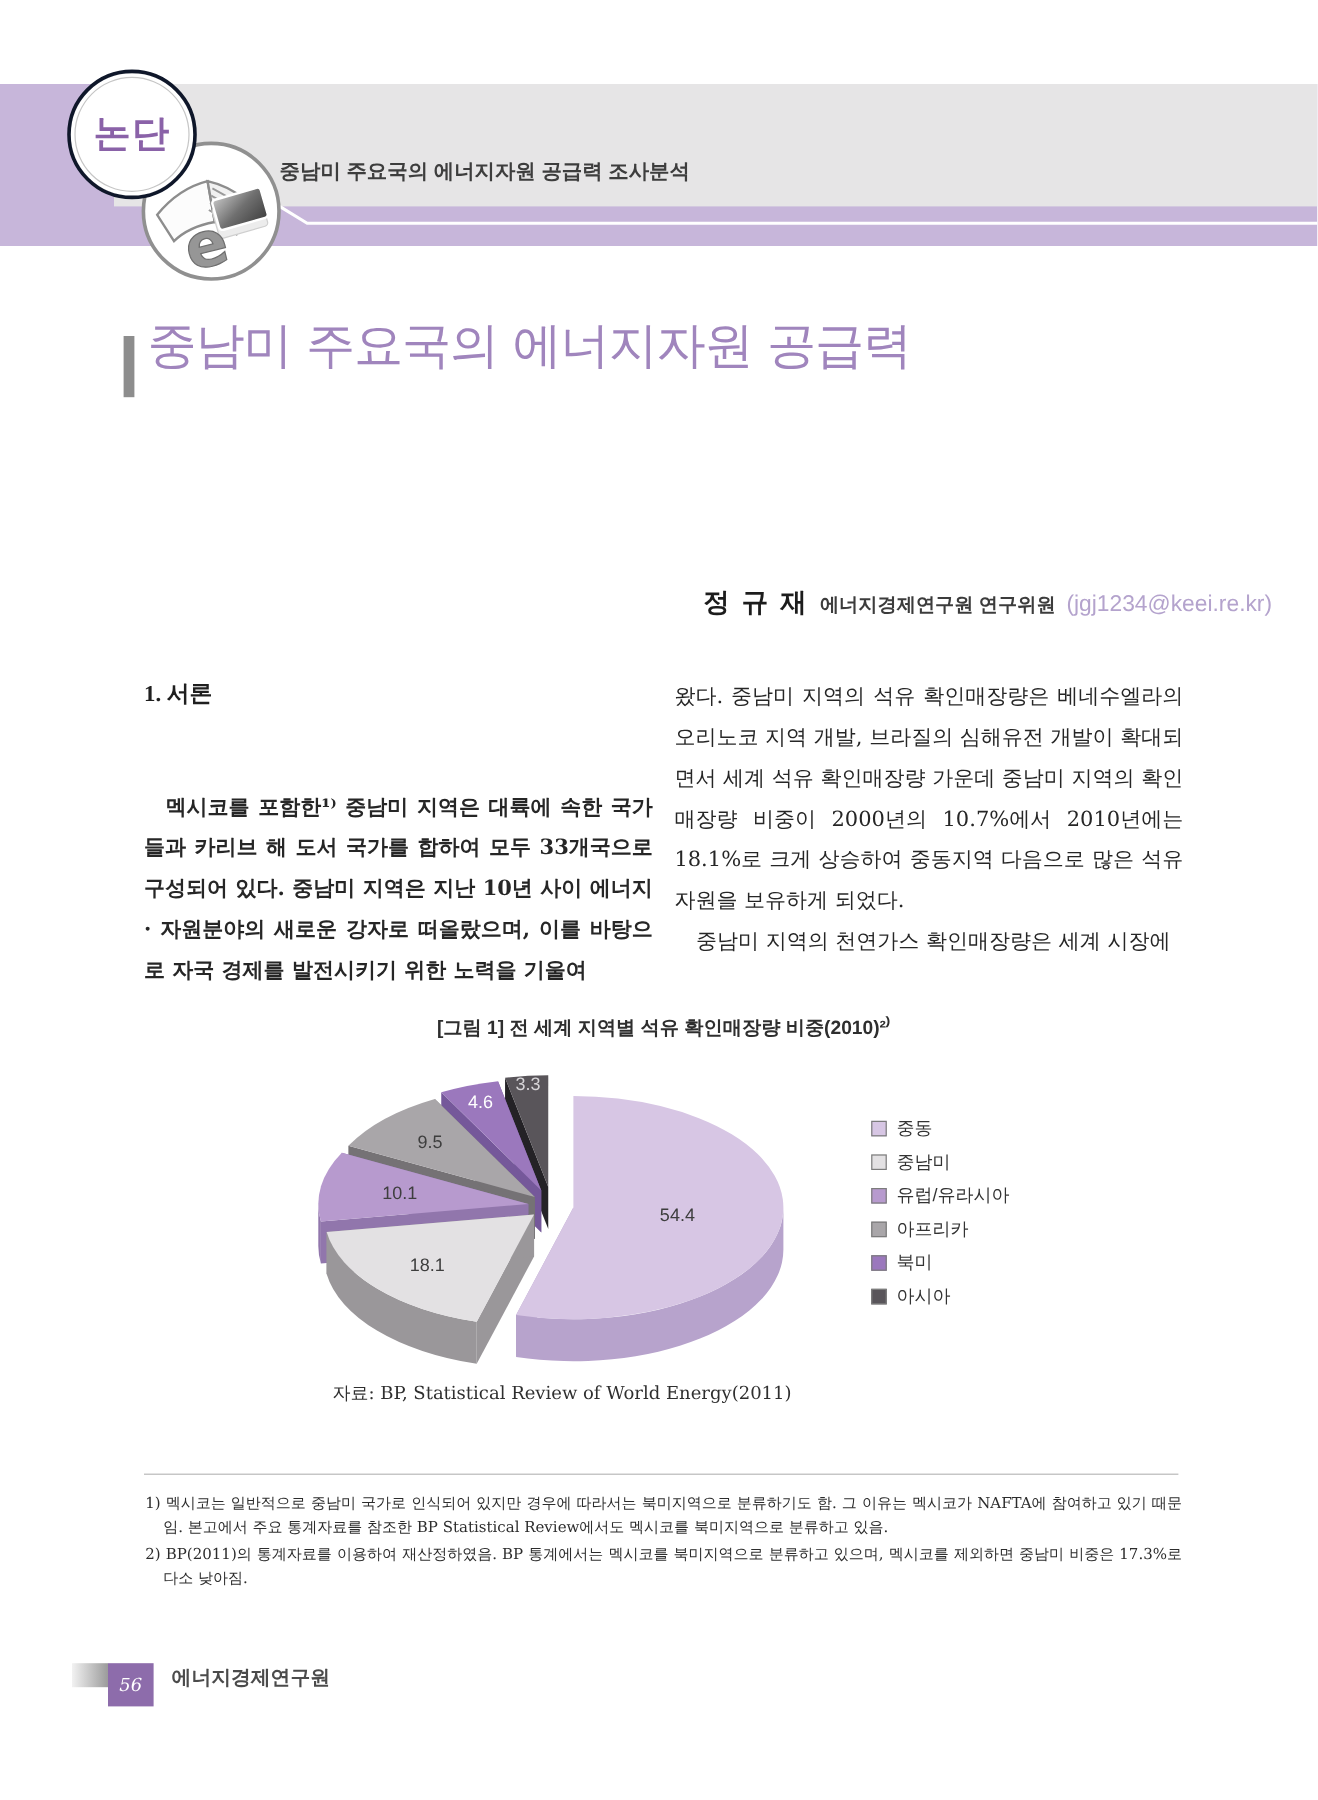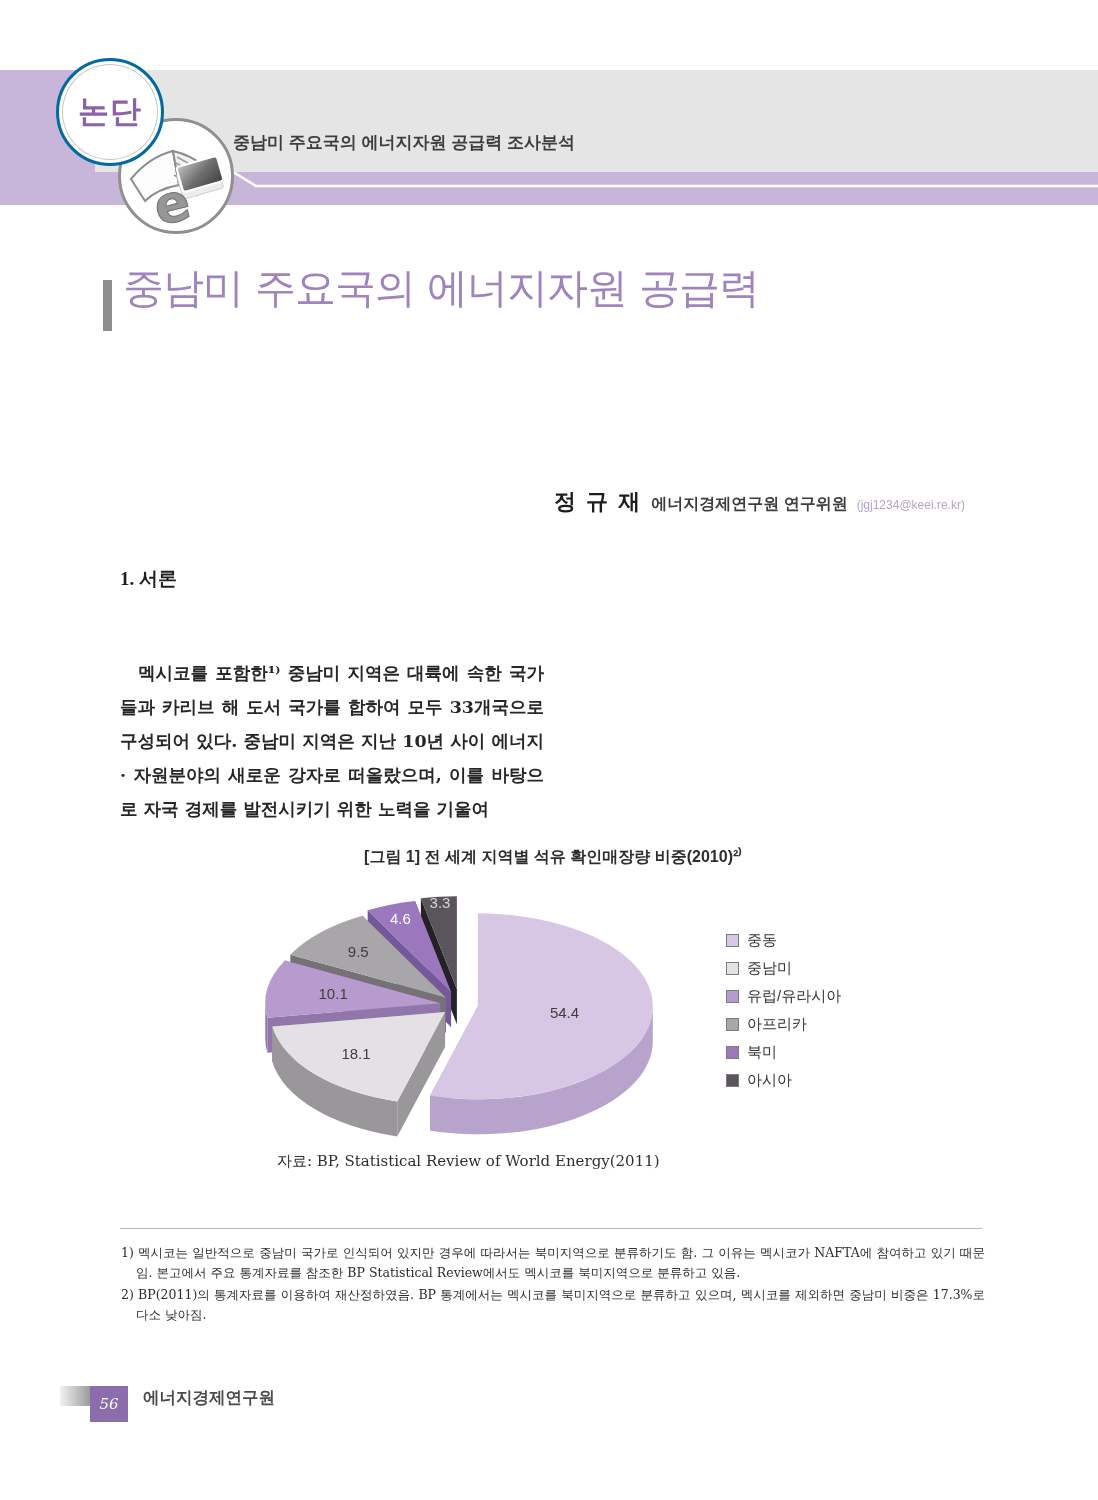--- a/index.html
+++ b/index.html
@@ -6,37 +6,37 @@
   .page{position:relative;width:1098px;height:1500px;background:#ffffff;overflow:hidden;
         font-family:"Liberation Sans",sans-serif;}
 
   
   .band-purple{position:absolute;left:0;top:70px;width:1098px;height:135px;background:#c7b6da;}
   .band-gray{position:absolute;left:95px;top:70px;right:0;height:102px;background:#e6e5e6;}
   .band-line{position:absolute;left:0;top:70px;width:1098px;height:135px;pointer-events:none;}
   .emblem-circle{position:absolute;left:118px;top:118px;width:116px;height:116px;border-radius:50%;
         background:#fff;border:3px solid #909090;box-sizing:border-box;overflow:hidden;}
   .badge-circle{position:absolute;left:56px;top:58px;width:108px;height:108px;border-radius:50%;
-        background:#fff;border:3px solid #0369a1;box-sizing:border-box;
+        background:#fff;border:3px solid #0f172a;box-sizing:border-box;
         box-shadow:inset 0 0 0 3px #fff, inset 0 0 0 4px #c6c6c6;
         display:flex;align-items:center;justify-content:center;}
   .badge-circle span{font-size:31px;font-weight:bold;color:#8a62a8;letter-spacing:1px;}
   .header-subtitle{position:absolute;left:233px;top:131px;font-size:17px;font-weight:bold;color:#3d3d3d;}
 
   
   .title-bar{position:absolute;left:103px;top:280px;width:9px;height:51px;background:#8d8d8d;}
   .article-title{position:absolute;left:123px;top:260px;width:900px;
         font-family:"DejaVu Serif","Liberation Serif",serif;
         color:#a085bd;font-size:41px;line-height:57px;letter-spacing:-1px;font-weight:400;}
 
   
   .author-line{position:absolute;left:554px;top:487px;display:flex;align-items:baseline;gap:9px;white-space:nowrap;}
-  .author-name{font-size:22px;font-weight:bold;color:#1c1c1c;letter-spacing:2px;}
+  .author-name{font-size:22px;font-weight:bold;color:#1c1c1c;letter-spacing:2px;margin-left:32px;}
   .author-affil{font-size:16px;font-weight:bold;color:#3c3c3c;}
-  .author-email{font-size:12px;color:#b4a3cd;}
+  .author-email{font-size:19px;color:#b4a3cd;}
 
   
   .col{font-family:"DejaVu Serif","Liberation Serif",serif;font-size:17.5px;line-height:34px;
         color:#262626;text-align:justify;}
   .col p{margin:0;}
   .col-left{position:absolute;left:120px;top:562px;width:424px;}
   .col-right{position:absolute;left:562px;top:564px;width:424px;}
   .intro-heading{margin:0;font-family:Liberation Serif, serif;font-size:19px;font-weight:bold;color:#1f1f1f;}
   .col-left p{margin-top:60px;font-weight:bold;}
   p.indent{text-indent:18px;}
@@ -108,20 +108,24 @@
   <div class="author-line">
     <span class="author-name">정 규 재</span>
     <span class="author-affil">에너지경제연구원 연구위원</span>
     <span class="author-email">(jgj1234@keei.re.kr)</span>
   </div>
 
   <div class="col col-left">
     <h2 class="intro-heading">1. 서론</h2>
     <p class="indent">멕시코를 포함한¹⁾ 중남미 지역은 대륙에 속한 국가들과 카리브 해 도서 국가를 합하여 모두 33개국으로 구성되어 있다. 중남미 지역은 지난 10년 사이 에너지 · 자원분야의 새로운 강자로 떠올랐으며, 이를 바탕으로 자국 경제를 발전시키기 위한 노력을 기울여</p>
   </div>
+  <div class="col col-right">
+    <p>왔다. 중남미 지역의 석유 확인매장량은 베네수엘라의 오리노코 지역 개발, 브라질의 심해유전 개발이 확대되면서 세계 석유 확인매장량 가운데 중남미 지역의 확인매장량 비중이 2000년의 10.7%에서 2010년에는 18.1%로 크게 상승하여 중동지역 다음으로 많은 석유자원을 보유하게 되었다.</p>
+    <p class="indent">중남미 지역의 천연가스 확인매장량은 세계 시장에</p>
+  </div>
 
   <div class="fig-title">[그림 1] 전 세계 지역별 석유 확인매장량 비중(2010)²⁾</div>
   <svg id="pie-svg" viewBox="0 0 470 300">
       <path d="M206.89539164248734 119.1427430545366 L170.86943510775816 28.134718952267676 l0 35 L206.89539164248734 154.1427430545366 Z" fill="#242226"></path>
       <path d="M206.89539164248734 119.1427430545366 L206.89539164248745 26.142743054536595 l0 35 L206.89539164248734 154.1427430545366 Z" fill="#242226"></path>
       <path d="M206.89539164248734 119.1427430545366 L170.86943510775816 28.134718952267676 A175 93 0 0 1 206.89539164248745 26.142743054536595 Z" fill="#59555a"></path>
       <path d="M201.03928399746258 122.02938018395962 L117.6975983555733 40.25296333623787 l0 35 L201.03928399746258 157.02938018395963 Z" fill="#75589a"></path>
       <path d="M201.03928399746258 122.02938018395962 L165.0133274627334 31.021356081690698 l0 35 L201.03928399746258 157.02938018395963 Z" fill="#75589a"></path>
       <path d="M201.03928399746258 122.02938018395962 L117.6975983555733 40.25296333623787 A175 93 0 0 1 165.0133274627334 31.021356081690698 Z" fill="#9b78bd"></path>
       <path d="M195.72520795447159 127.5556300545264 L40.301329412101325 84.814703016728 l0 35 L195.72520795447159 162.5556300545264 Z" fill="#757275"></path>

